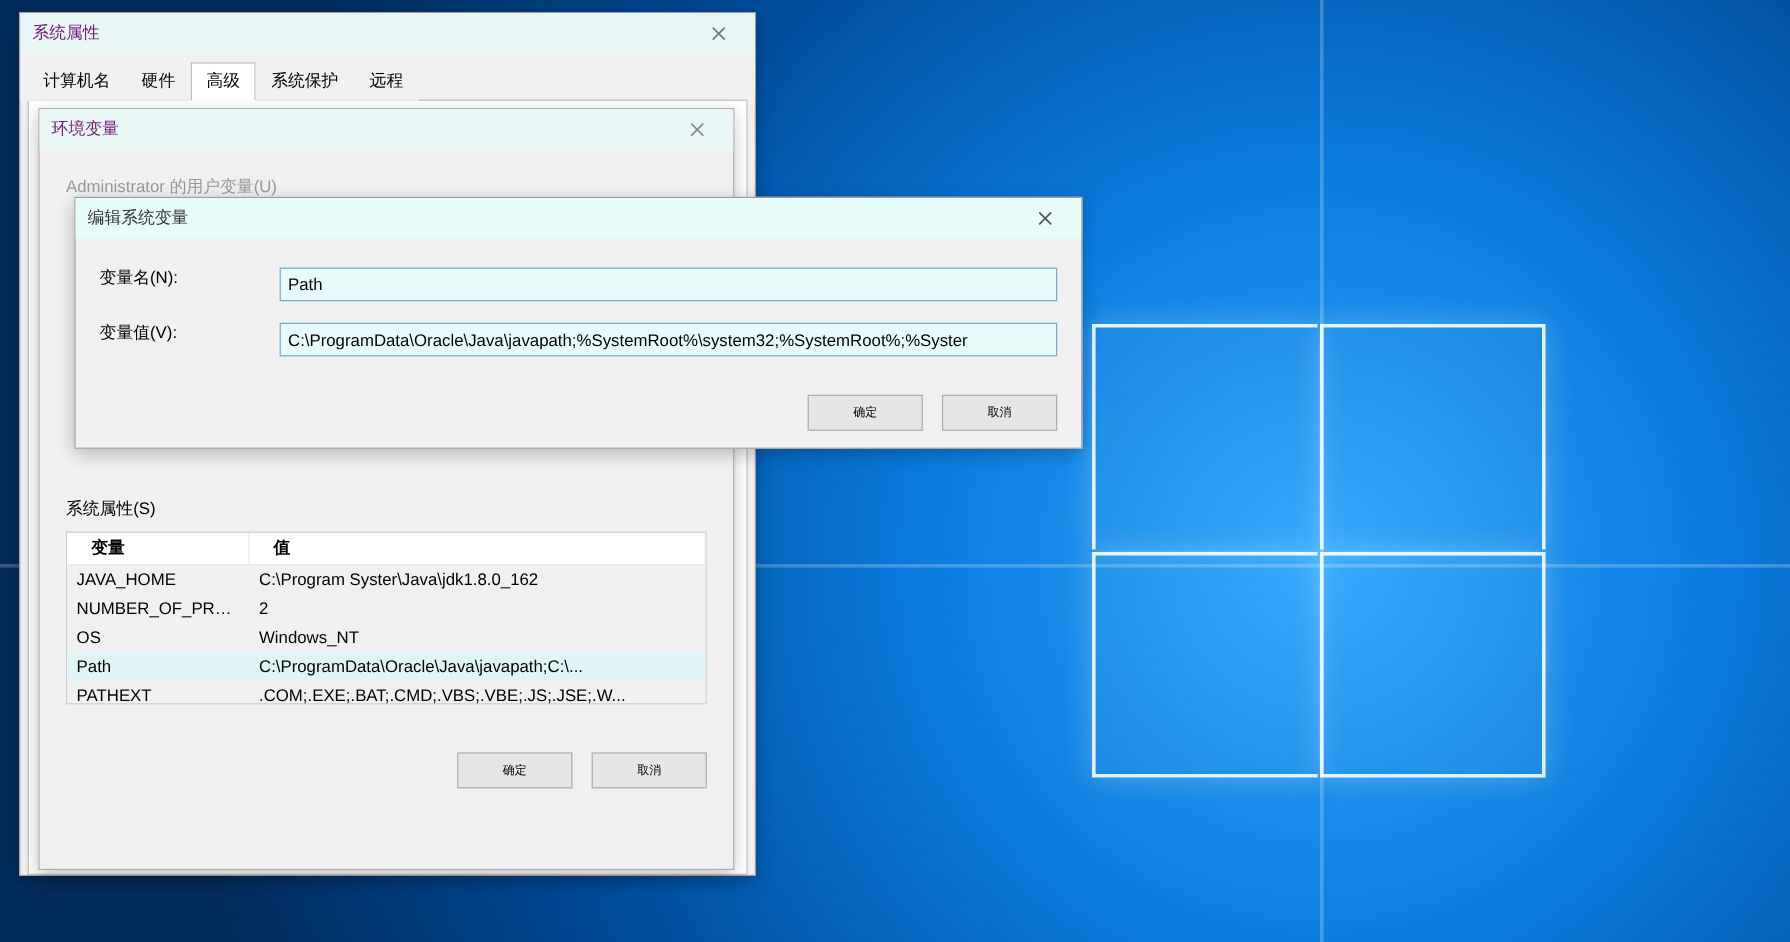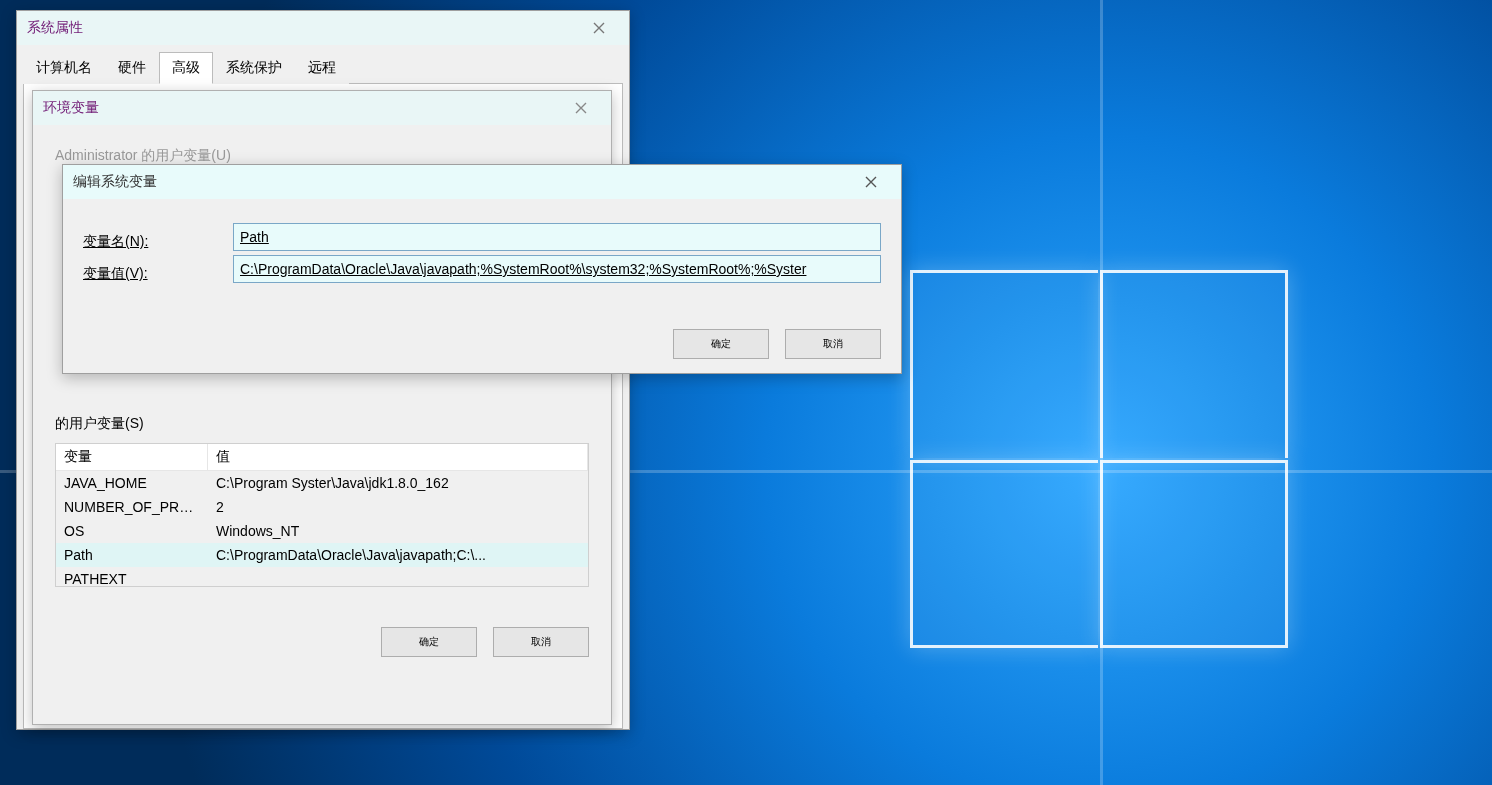--- a/index.html
+++ b/index.html
@@ -112,23 +112,23 @@
   overflow: hidden;
   height: 144px;
   position: relative;
 }
 .table-head {
   display: flex;
   background: #fff;
   border-bottom: 1px solid #e6e6e6;
 }
 .th {
-  padding: 4px 8px;
+  padding: 4px 20px;
   border-right: 1px solid #e6e6e6;
-  font-weight: normal;
+  font-weight: bold;
 }
 .th.col-name { width: 152px; }
 .th.col-val { flex: 1; }
 .table-body {
   overflow-y: scroll;
   height: 116px;
 }
 .tr {
   display: flex;
   padding: 2px 0;
@@ -159,21 +159,21 @@
 
 
 .editdlg {
   left: 62px;
   top: 164px;
   width: 840px;
   height: 210px;
   z-index: 5;
 }
 .editdlg .body { padding: 24px 20px 16px 20px; }
-.form-row { display: flex; align-items: flex-end; margin-bottom: 4px; text-decoration: underline; }
+.form-row { display: flex; align-items: flex-start; margin-bottom: 18px; }
 .form-row label { width: 150px; }
 .form-row input {
   flex: 1;
   height: 28px;
   border: 1px solid #7aa7c7;
   background: #e8fbfb;
   padding: 0 6px;
   font-family: inherit;
   font-size: 14px;
   outline: none;
@@ -233,21 +233,21 @@
   <div class="content">
     <div class="section-title" style="color:#999; overflow:hidden; white-space:nowrap;">Administrator 的用户变量(U)</div>
 
     <div style="height:170px;"></div>
     <div class="btn-row hidden-row">
       <button class="btn"></button>
       <button class="btn"></button>
       <button class="btn"></button>
     </div>
 
-    <div class="section-title" style="margin-top:26px;">的用户变量(S)</div>
+    <div class="section-title" style="margin-top:26px;">系统属性(S)</div>
 
     <div class="table-wrap">
       <div class="table-head">
         <div class="th col-name">变量</div>
         <div class="th col-val">值</div>
       </div>
       <div class="table-body">
         <div class="tr">
           <div class="td col-name">JAVA_HOME</div>
           <div class="td col-val">C:\Program Syster\Java\jdk1.8.0_162</div>
@@ -259,20 +259,21 @@
         <div class="tr">
           <div class="td col-name">OS</div>
           <div class="td col-val">Windows_NT</div>
         </div>
         <div class="tr sel">
           <div class="td col-name">Path</div>
           <div class="td col-val">C:\ProgramData\Oracle\Java\javapath;C:\...</div>
         </div>
         <div class="tr">
           <div class="td col-name">PATHEXT</div>
+          <div class="td col-val">.COM;.EXE;.BAT;.CMD;.VBS;.VBE;.JS;.JSE;.W...</div>
         </div>
       </div>
     </div>
 
 
     <div class="btn-row" style="margin-top:40px;">
       <button class="btn">确定</button>
       <button class="btn">取消</button>
     </div>
   </div>

